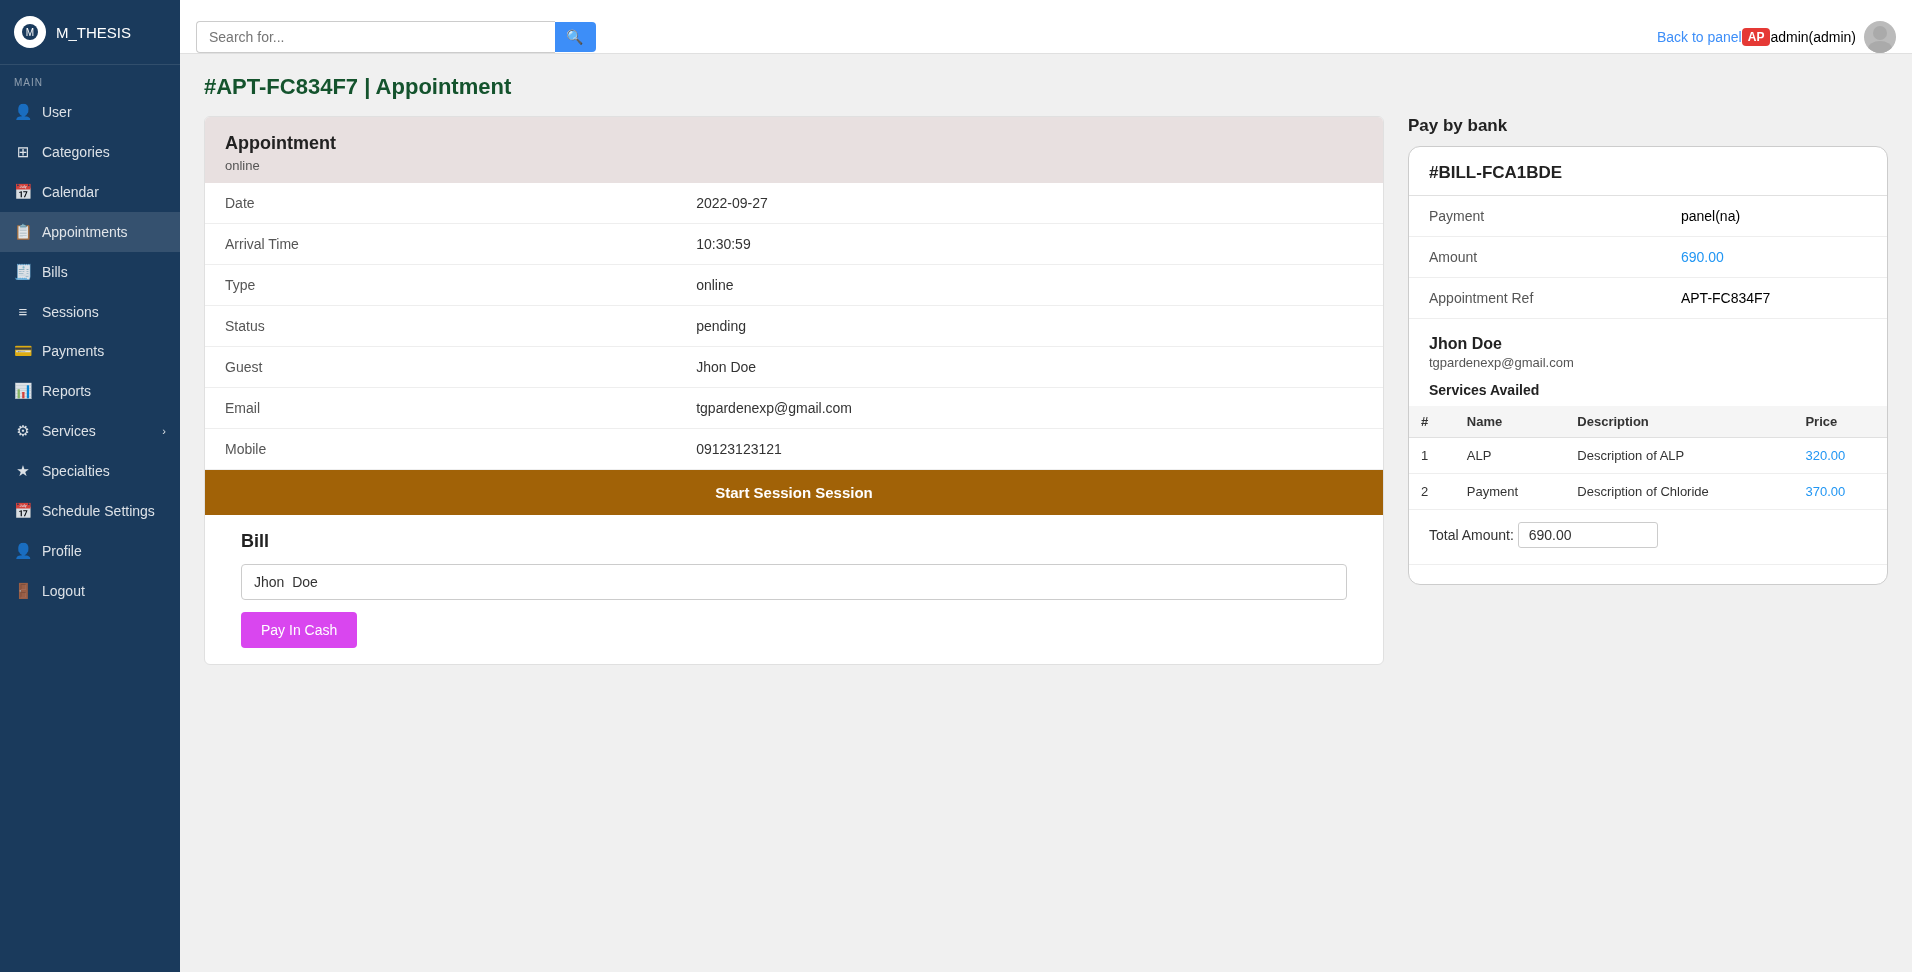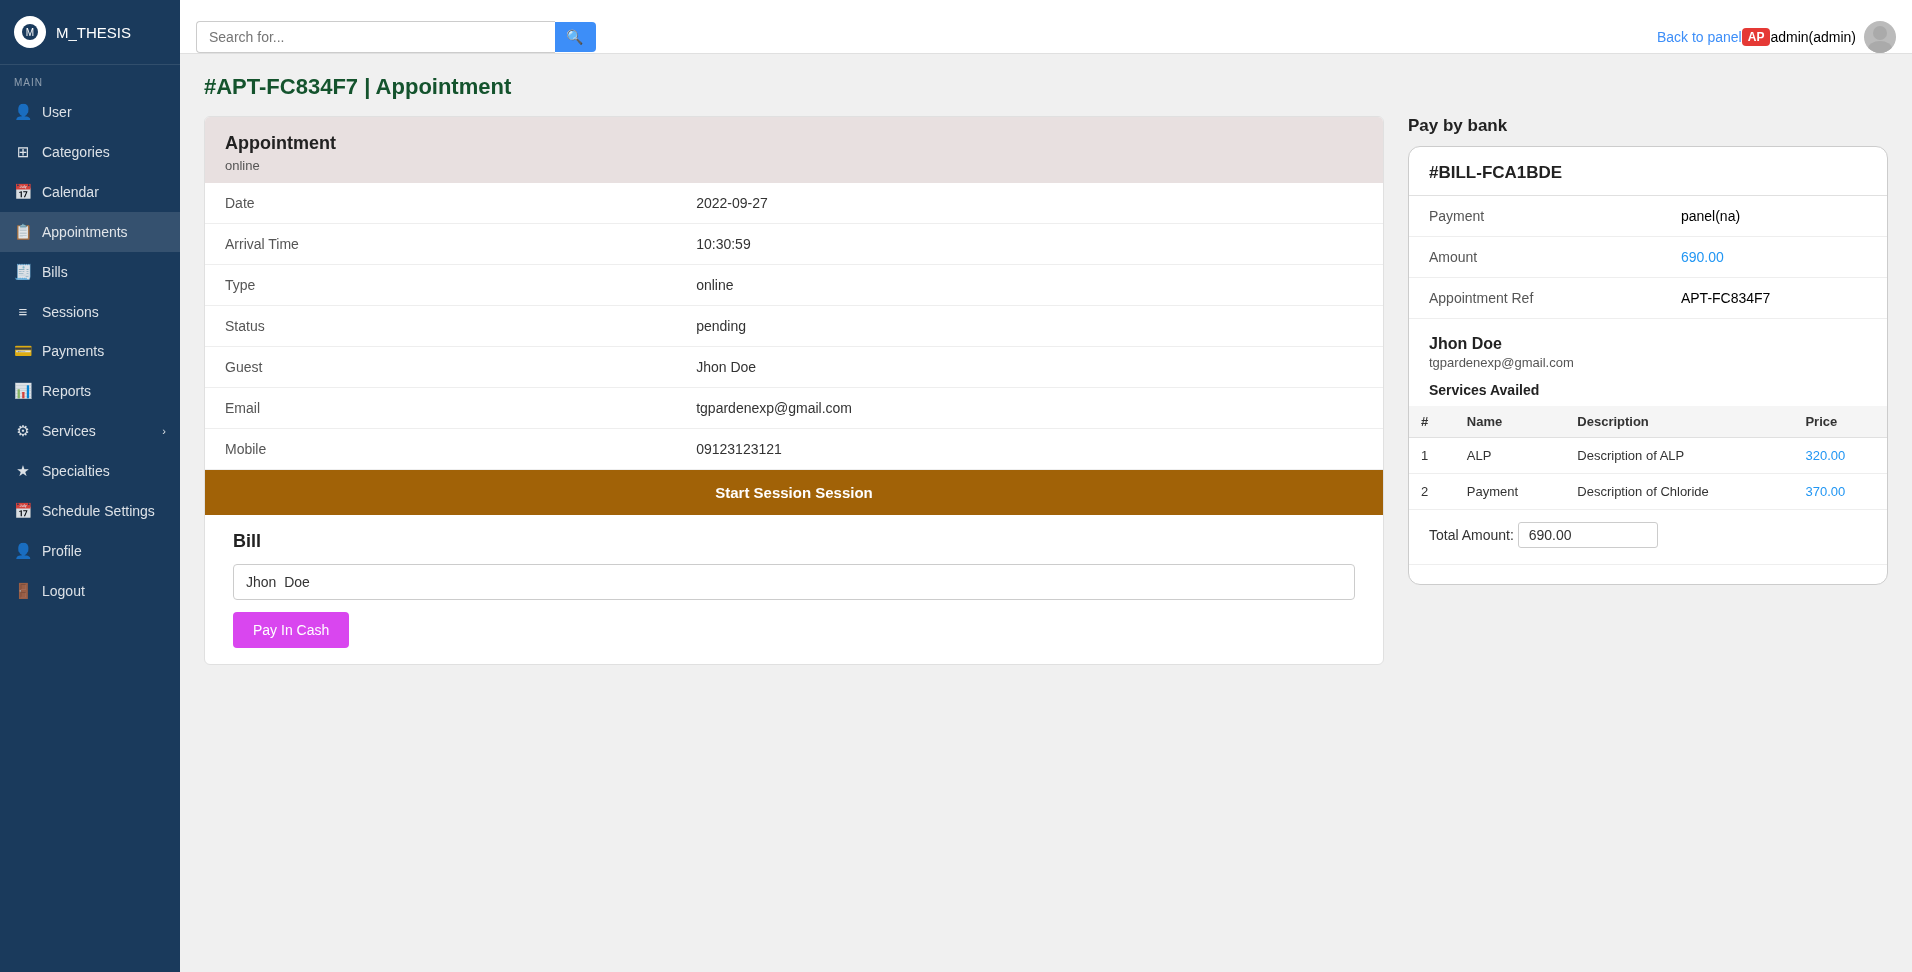--- a/index.html
+++ b/index.html
@@ -199,21 +199,21 @@
       margin: 0;
       background: #a16207;
       color: #fff;
       border: none;
       padding: 14px;
       font-size: 15px;
       cursor: pointer;
       font-weight: bold;
     }
     .bill-section {
-      padding: 16px 28px;
+      padding: 16px 36px;
     }
     .bill-section-title {
       font-size: 18px;
       font-weight: bold;
       color: #222;
       margin-bottom: 12px;
     }
     .bill-input {
       width: 100%;
       border: 1px solid #ccc;

